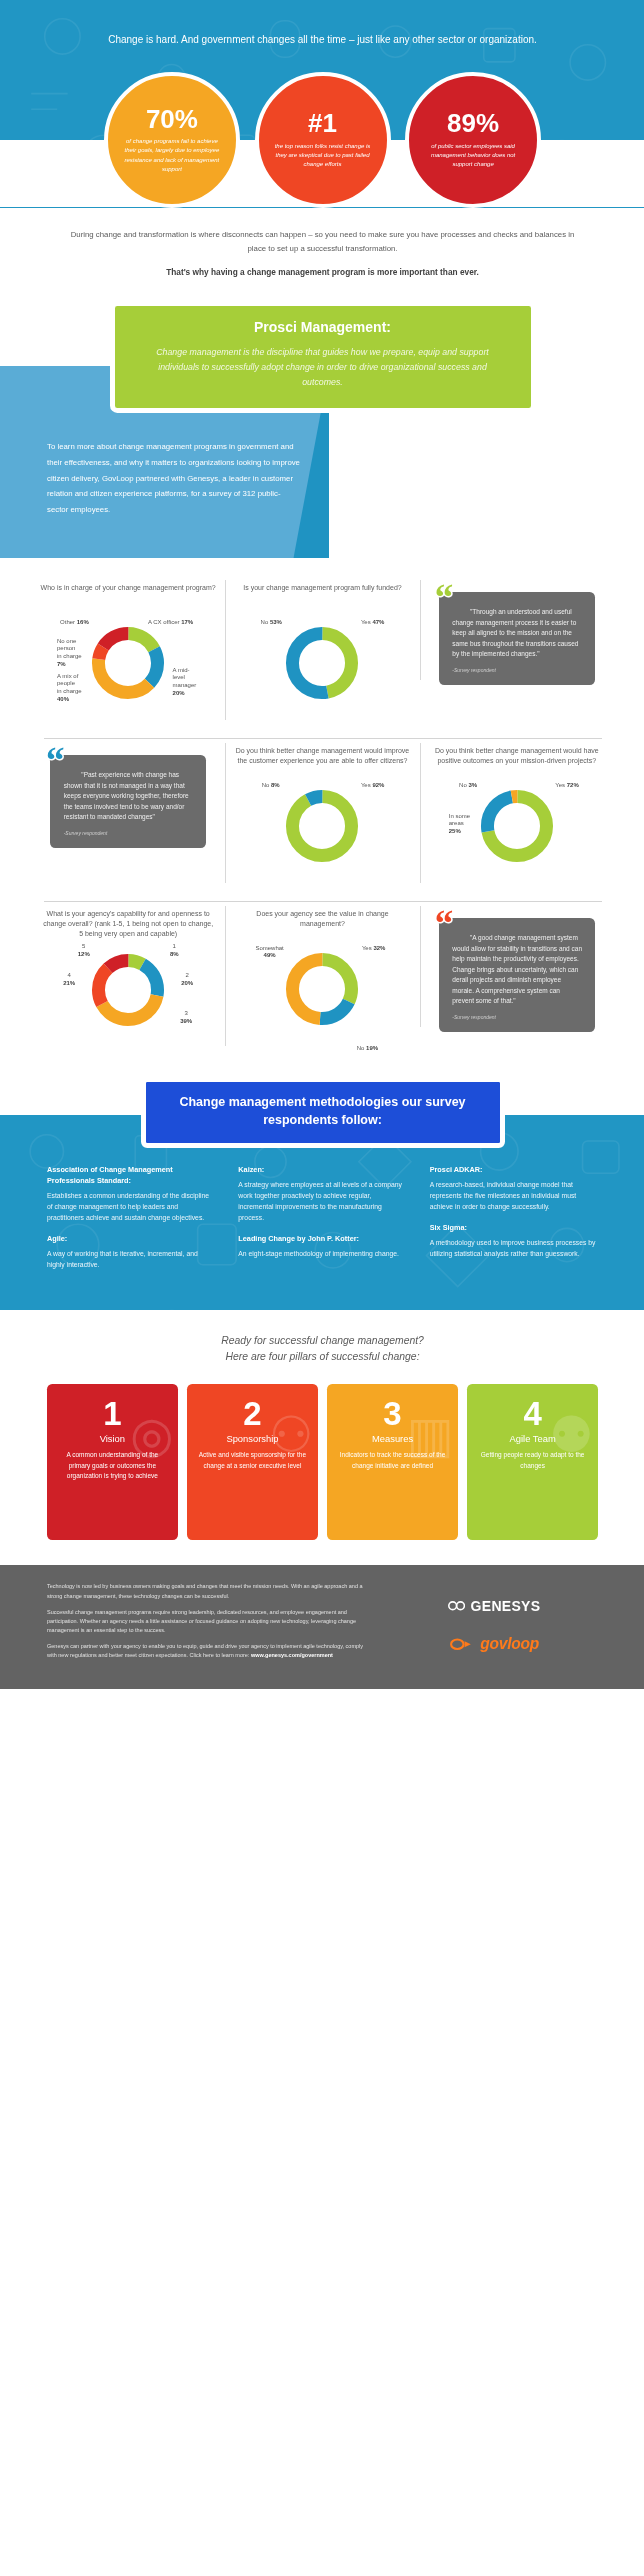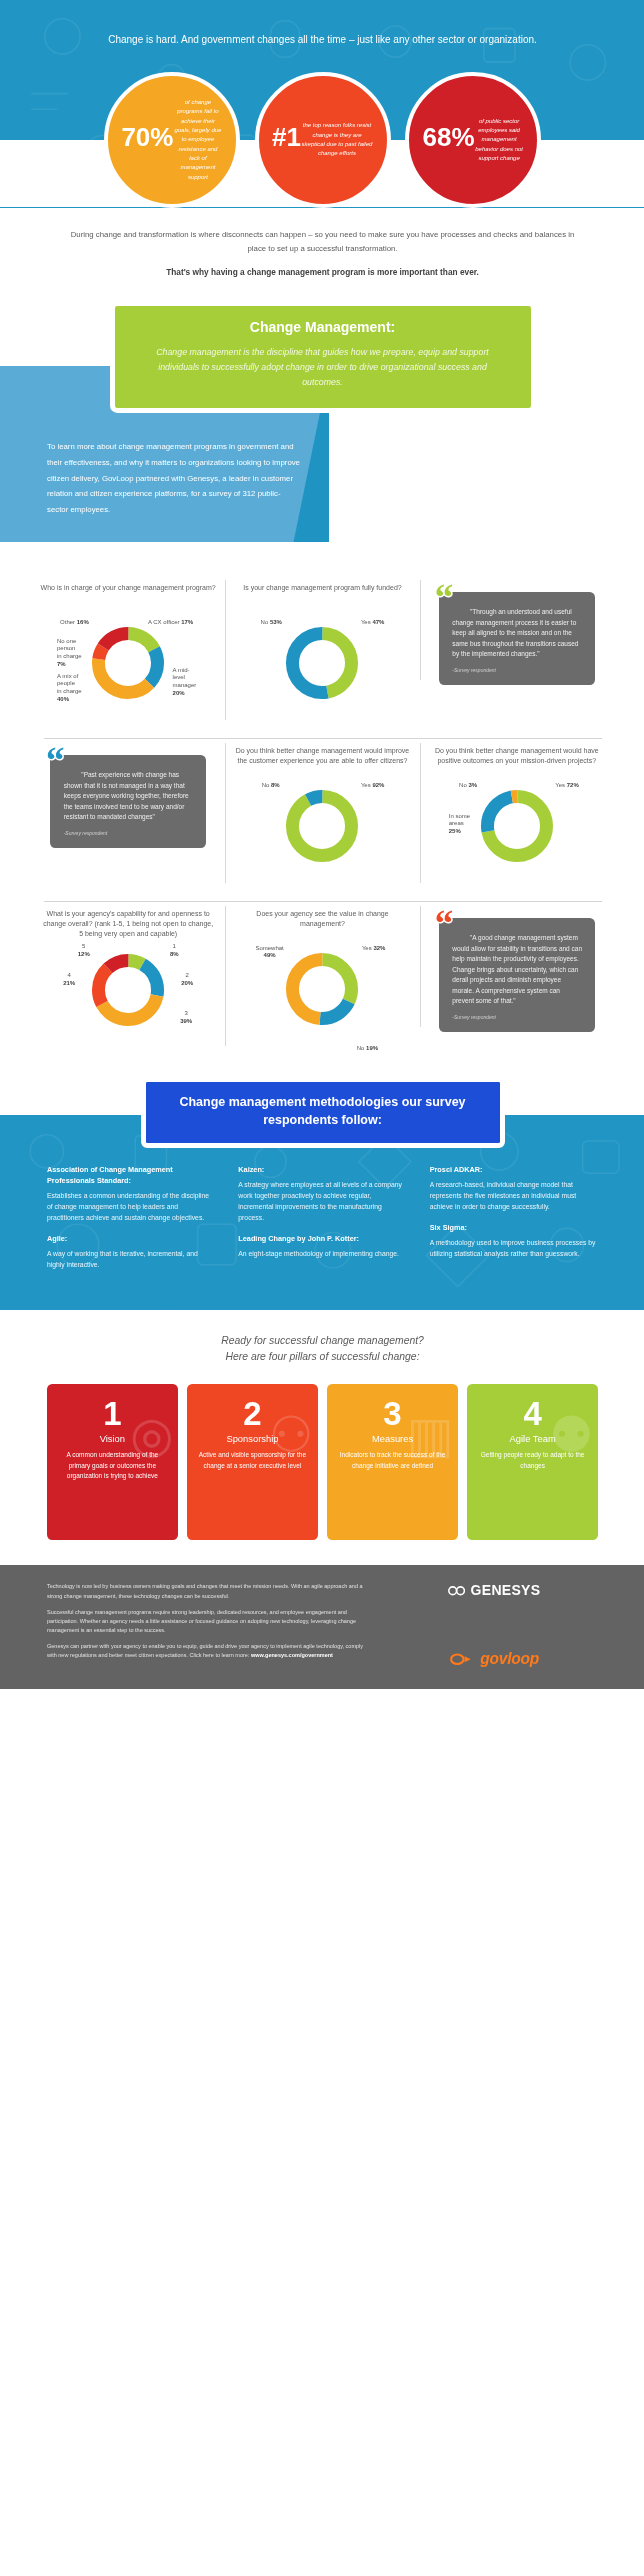--- a/index.html
+++ b/index.html
@@ -47,21 +47,21 @@
     z-index:3;
     display:flex;
     justify-content:center;
     gap:14.6px;
     padding-bottom:0;
   }
   .stat-circle {
     width:136px; height:136px;
     border-radius:50%;
     border:4.7px solid #fff;
-    display:flex; flex-direction:row;
+    display:flex; flex-direction:column;
     align-items:center; justify-content:center;
     text-align:center;
     padding:0 13.5px;
     color:#fff;
   }
   .stat-circle .big {
     font-size:26px; font-weight:bold; line-height:1;
     margin-bottom:5.2px;
   }
   .stat-circle .small {
@@ -95,21 +95,20 @@
   }
   .def-card h2 { font-size:14px; font-weight:bold; margin-bottom:9.4px; }
   .def-card p { font-size:8.8px; line-height:1.75; font-style:italic; color:#f2f8e3; }
 
   
   .survey {
     position:relative;
     display:flex;
     margin-top:-47px;
     min-height:192px;
-    flex-direction:column;
   }
   .survey-left {
     background:#5aacd6;
     width:51%;
     padding:73px 29px 25px 47px;
     color:#ffffff;
     font-size:7.8px;
     line-height:2;
     position:relative;
   }
@@ -218,21 +217,21 @@
   .pillar .pdesc { font-size:6.5px; line-height:1.62; position:relative; z-index:2;}
   .pillar .ghost {
     position:absolute; right:4.2px; top:22px; font-size:50px; opacity:.16; z-index:1;
   }
 
   
   .footer { background:#636363; color:#e3e3e3; padding:17.7px 47px 21px 47px; display:flex; gap:21px; }
   .footer-left { flex:1.55; }
   .footer-left p { font-size:5.5px; line-height:1.65; margin-bottom:7.3px; }
   .footer-left a { color:#fff; font-weight:bold; text-decoration:none; }
-  .footer-right { flex:1; display:flex; flex-direction:column; align-items:center; justify-content:space-between; gap:21px; }
+  .footer-right { flex:1; display:flex; flex-direction:column; align-items:center; justify-content:center; gap:21px; }
   .genesys-logo { display:flex; align-items:center; gap:5.2px; color:#fff; font-size:14px; font-weight:bold; letter-spacing:0.3px;}
   .govloop-logo { color:#ff7a1a; font-size:15.6px; font-weight:bold; font-style:italic; letter-spacing:-0.3px; }
 </style>
 </head>
 <body>
 
 <div class="page">
 
   <section class="hero">
     <svg class="hero-pattern" viewBox="0 0 1240 620" preserveAspectRatio="none">
@@ -264,36 +263,36 @@
       <div class="circles-wrap">
         <div class="stat-circle" style="background:#f5a623">
           <div class="big">70%</div>
           <div class="small">of change programs fail to achieve their goals, largely due to employee resistance and lack of management support</div>
         </div>
         <div class="stat-circle" style="background:#ef4624">
           <div class="big">#1</div>
           <div class="small">the top reason folks resist change is they are skeptical due to past failed change efforts</div>
         </div>
         <div class="stat-circle" style="background:#cf2027">
-          <div class="big">68%</div>
+          <div class="big">89%</div>
           <div class="small">of public sector employees said management behavior does not support change</div>
         </div>
       </div>
     </div>
   </section>
   <div class="white-underlay"></div>
 
   <section class="intro">
     <p class="lead">During change and transformation is where disconnects can happen – so you need to make sure you have processes and checks and balances in place to set up a successful transformation.</p>
     <p class="bold">That's why having a change management program is more important than ever.</p>
   </section>
 
   <section class="def-section">
     <div class="def-card">
-      <h2>Change Management:</h2>
+      <h2>Prosci Management:</h2>
       <p>Change management is the discipline that guides how we prepare, equip and support individuals to successfully adopt change in order to drive organizational success and outcomes.</p>
     </div>
   </section>
 
   <section class="survey">
     <div class="survey-left">
       <div>To learn more about change management programs in government and their effectiveness, and why it matters to organizations looking to improve citizen delivery, GovLoop partnered with Genesys, a leader in customer relation and citizen experience platforms, for a survey of 312 public-sector employees.</div>
       <div class="survey-diag"></div>
     </div>
   </section>

